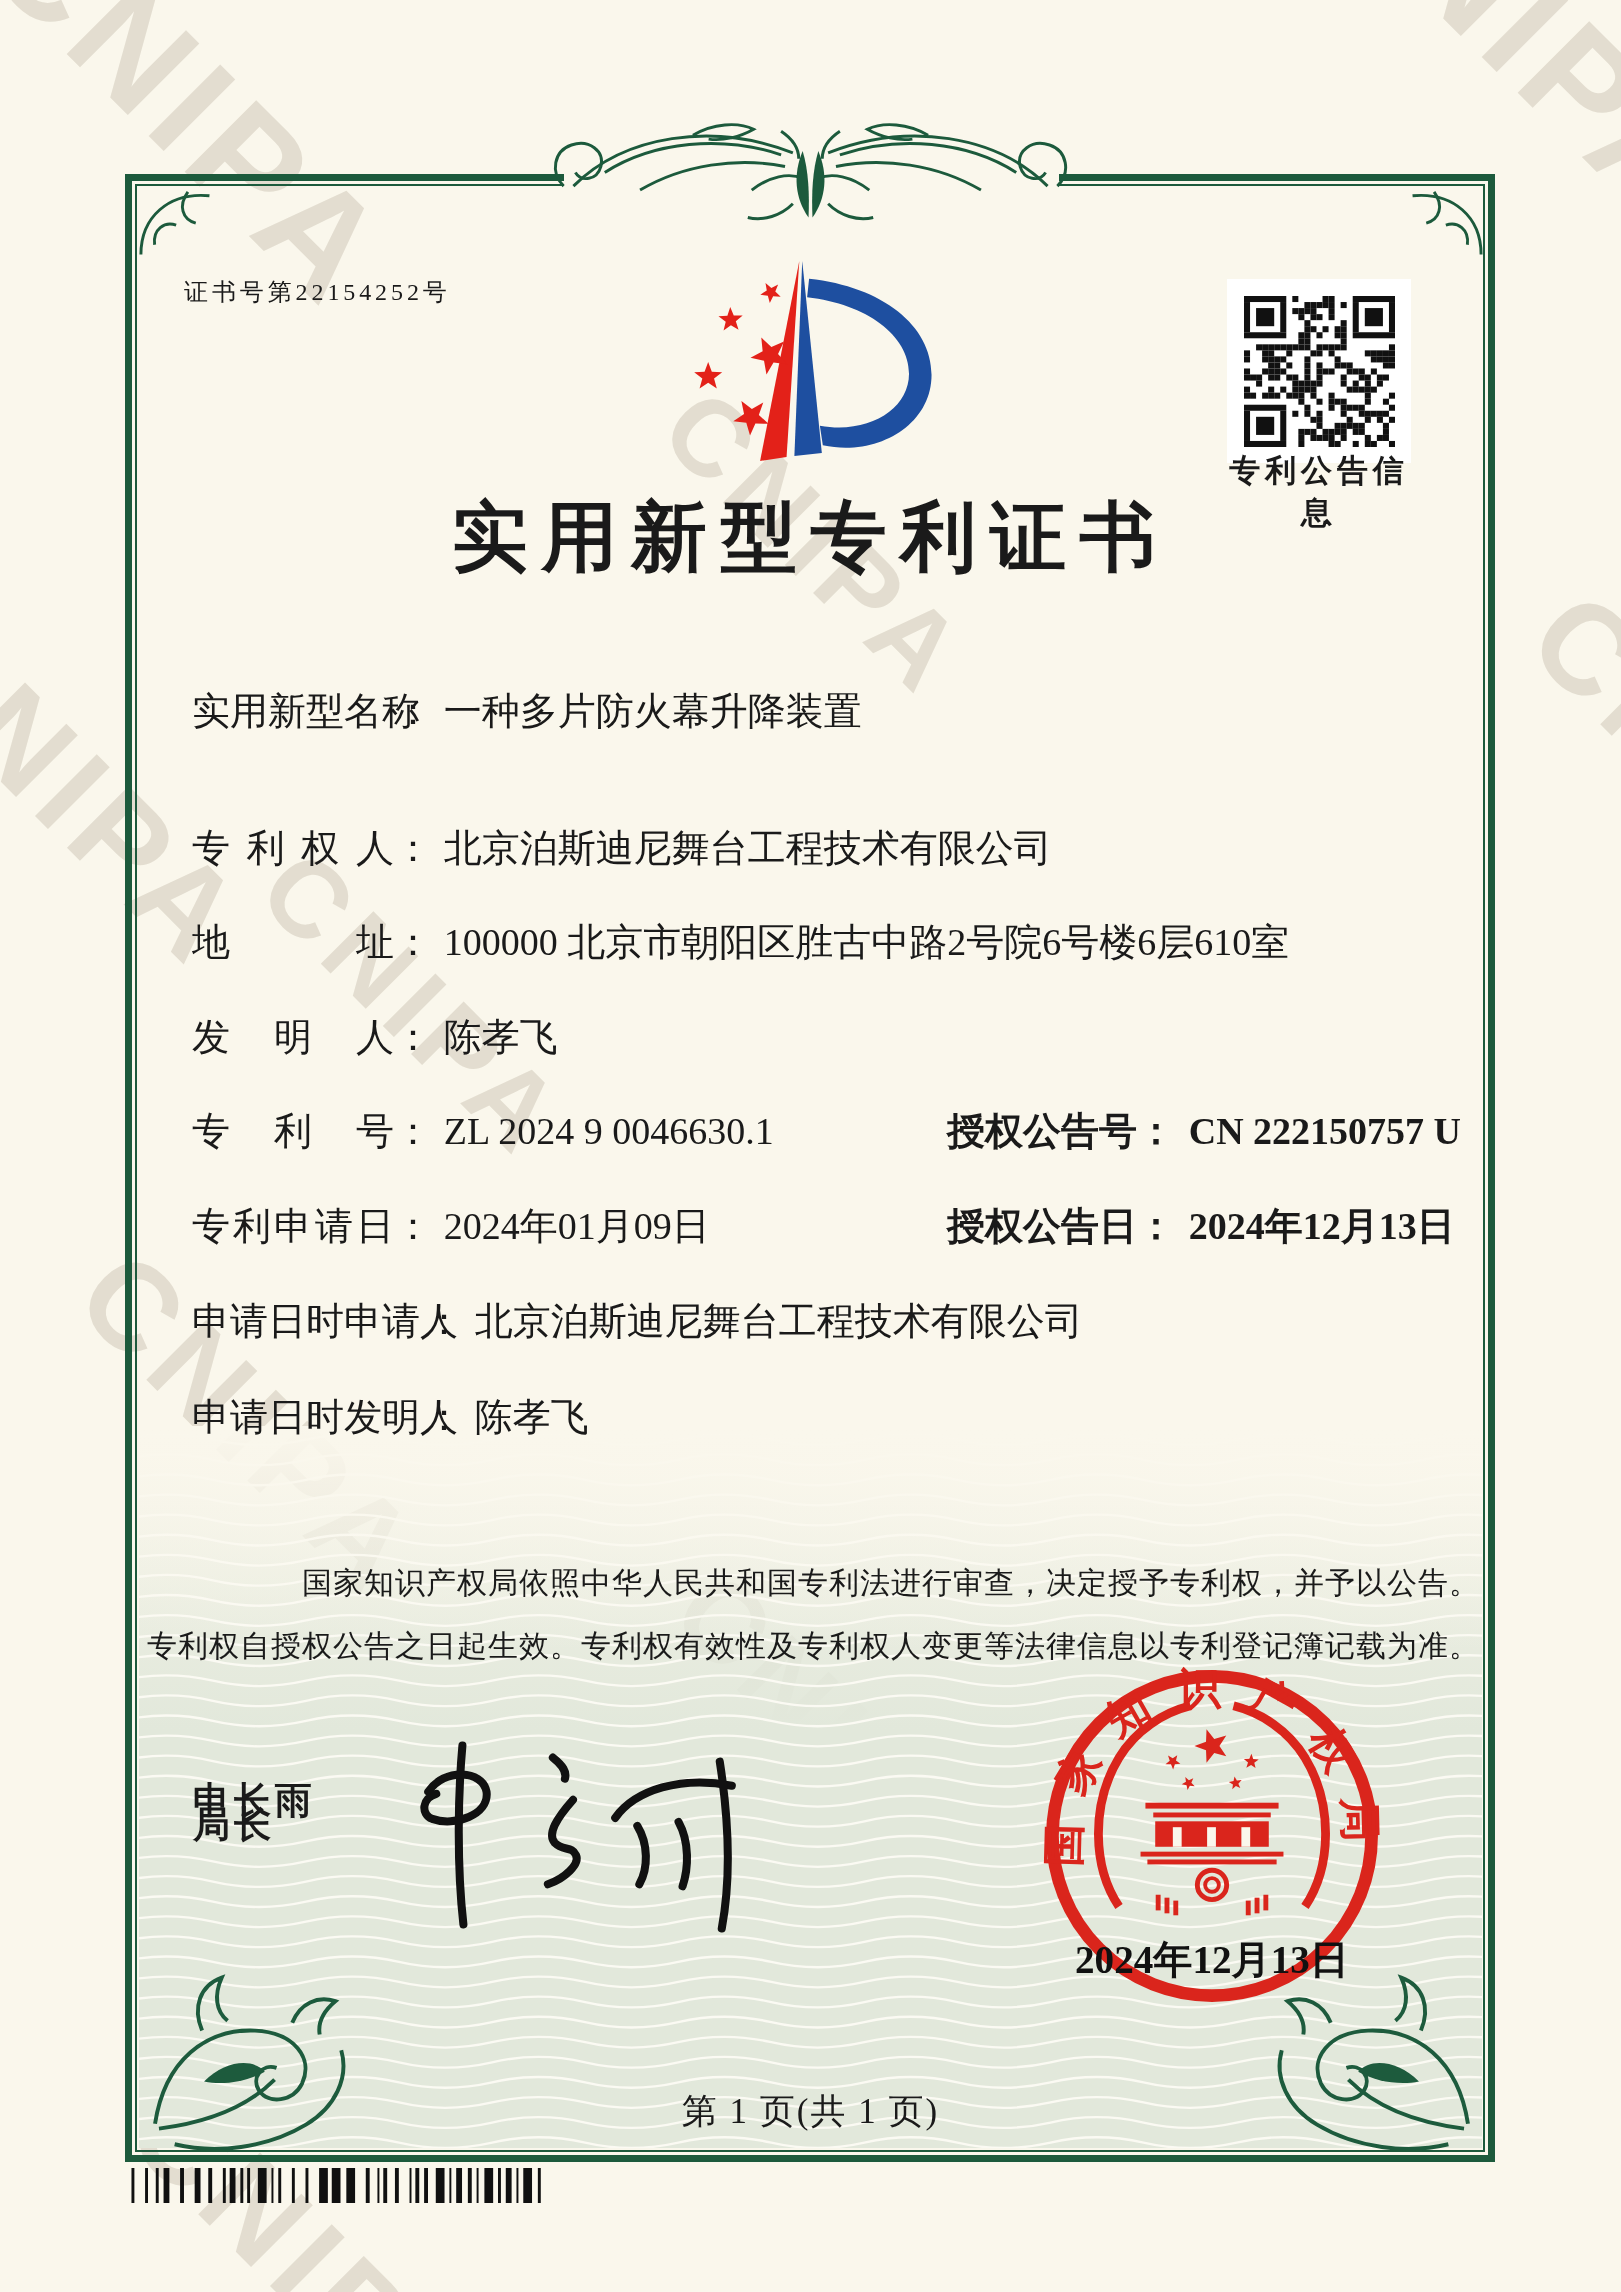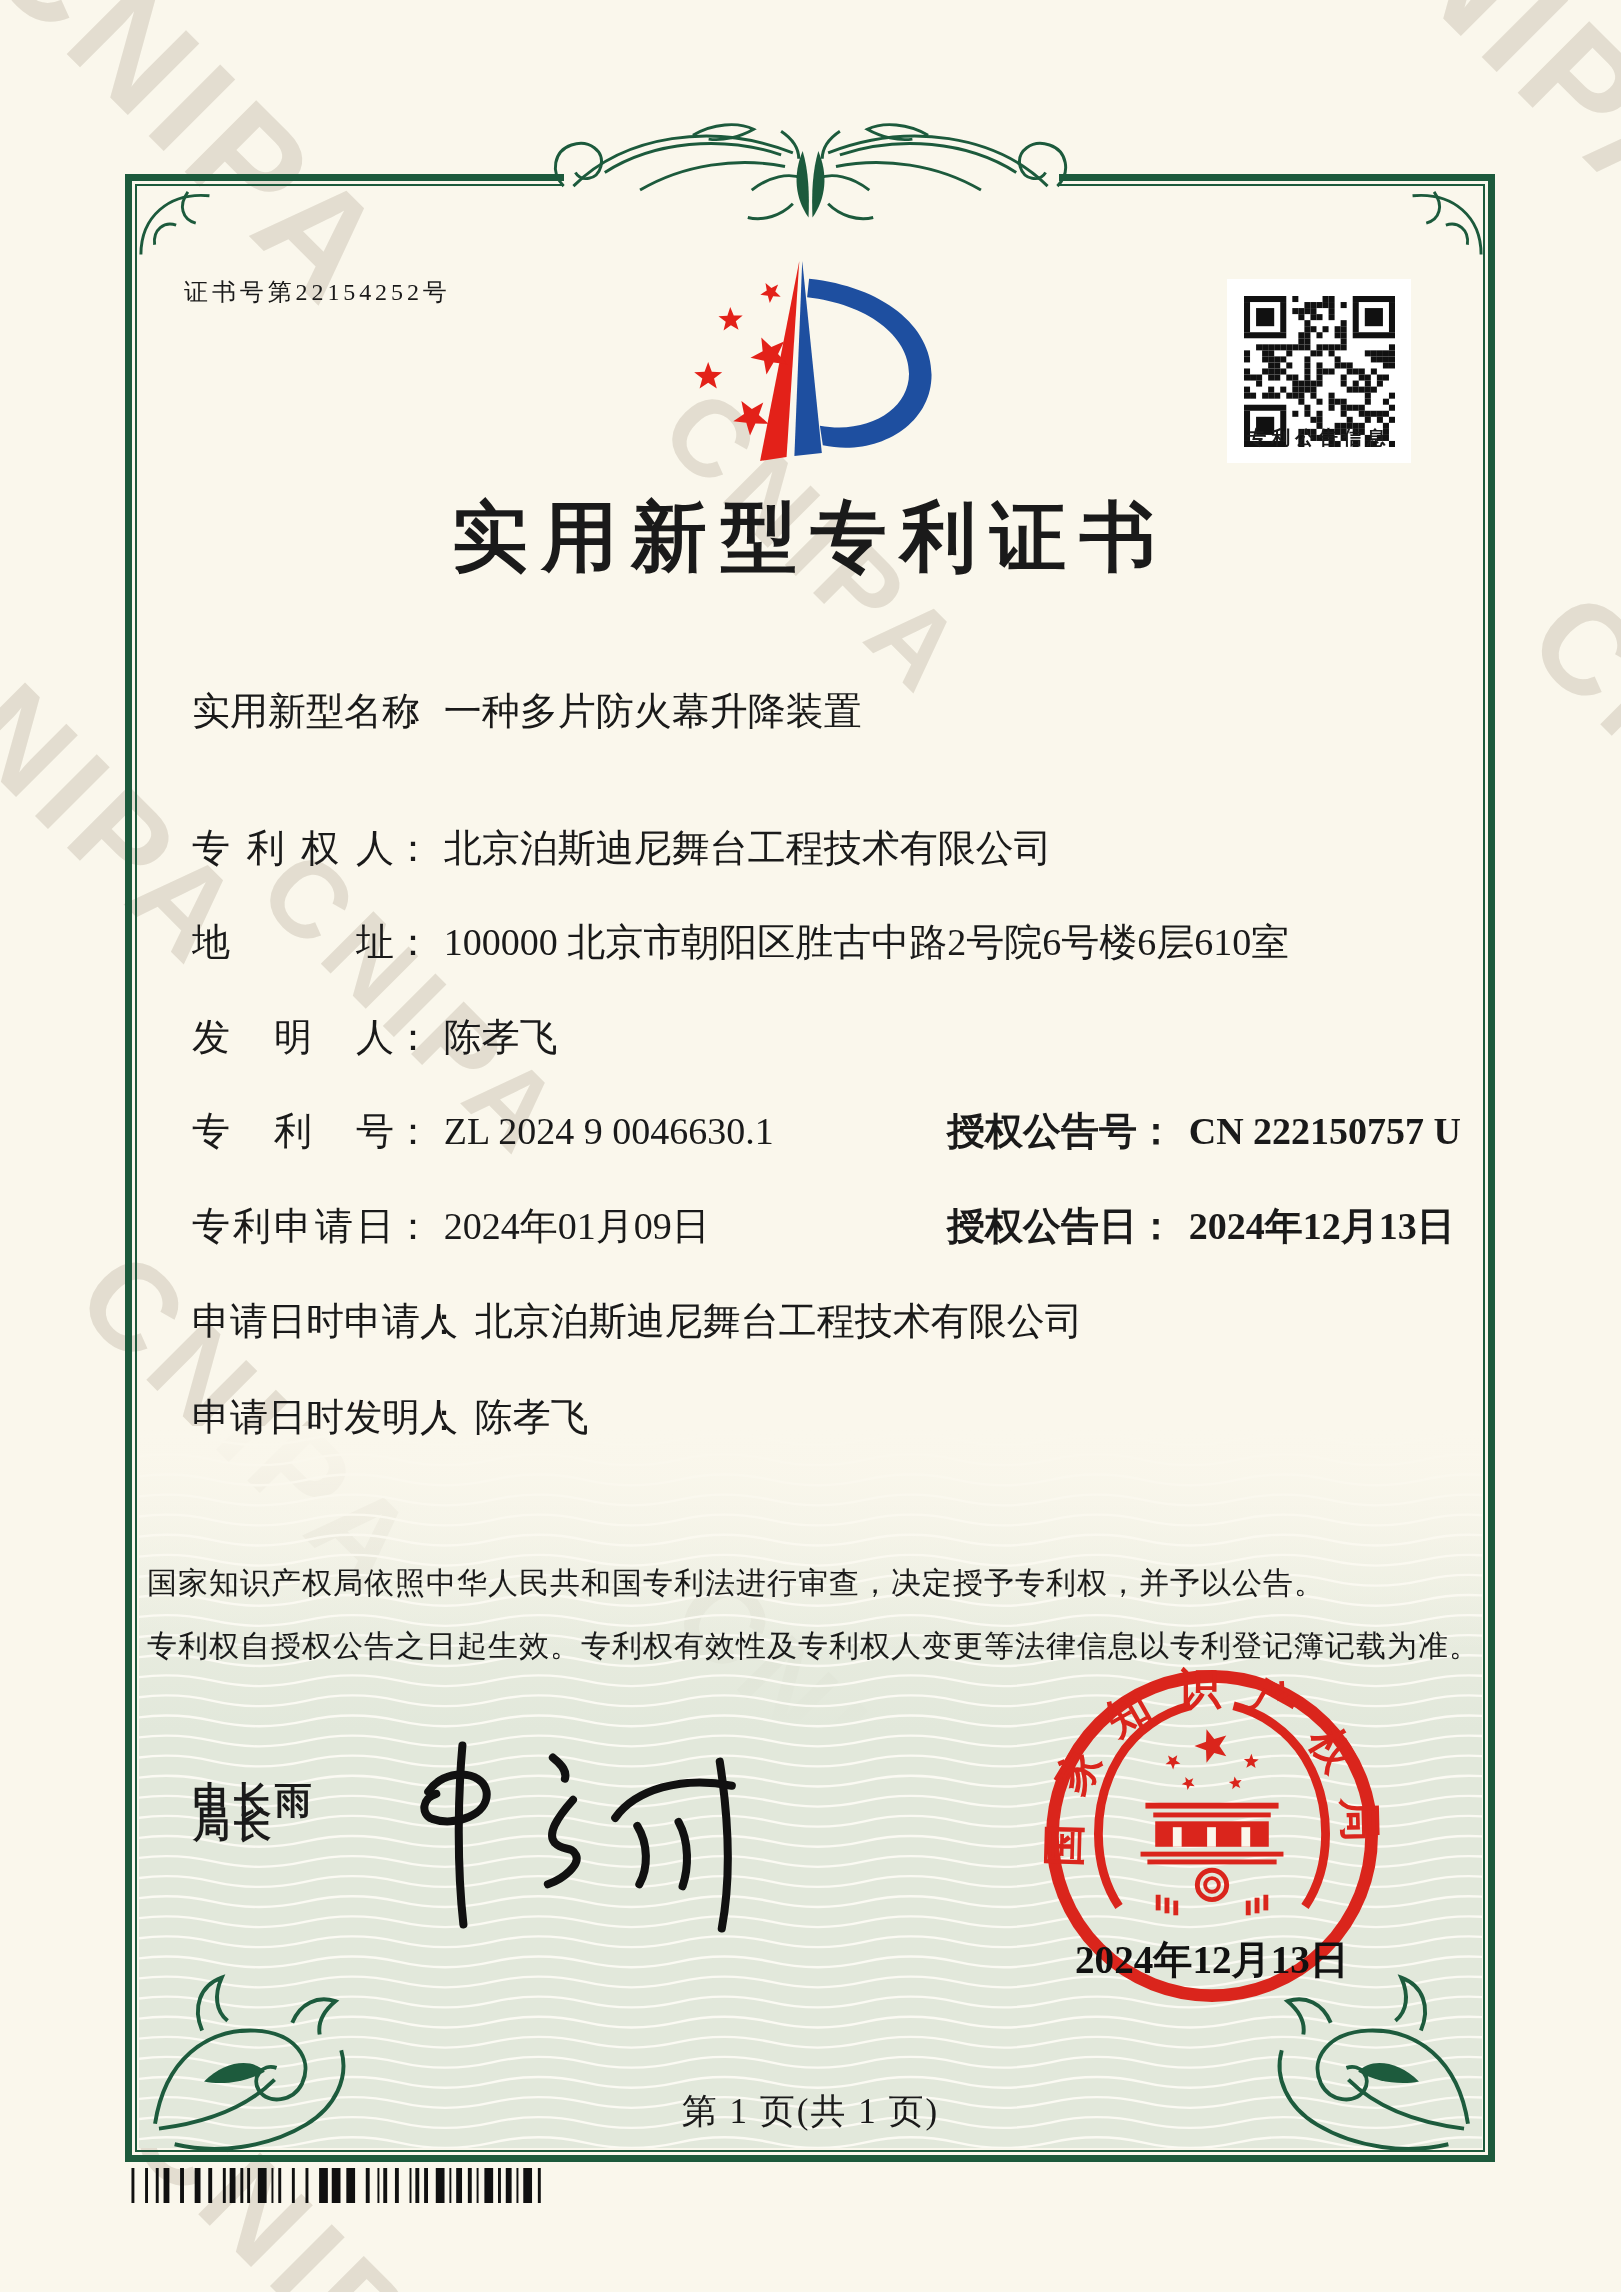--- a/index.html
+++ b/index.html
@@ -17,29 +17,29 @@
   .frame { position:absolute; left:125px; top:174px; width:1370px; height:1988px; border:7.8px solid #1C5A3C; }
   .frame-inner { position:absolute; inset:2.9px; border:2px solid #1C5A3C; }
   .orn-mask { position:absolute; left:564px; top:167px; width:495px; height:27.4px; background:#FAF7EC; }
   .top-orn { position:absolute; left:546px; top:96px; width:529px; height:147px; }
   .corner-orn { position:absolute; width:221px; height:245px; }
   .corner-curl { position:absolute; width:93px; height:93px; }
   .certno { position:absolute; left:184px; top:276px; font-size:24px; letter-spacing:3.9px; }
   .logo { position:absolute; left:669px; top:257px; width:289px; height:208px; }
   .qr-box { position:absolute; left:1227px; top:279px; width:184px; height:184px; background:#ffffff; }
   .qr-box svg { position:absolute; left:16.7px; top:16.7px; }
-  .qr-caption { position:absolute; left:1212px; top:425px; width:214px; text-align:center; font-size:19px; font-weight:bold; letter-spacing:4.9px; }
+  .qr-caption { position:absolute; left:1212px; top:450px; width:214px; text-align:center; font-size:31px; font-weight:bold; letter-spacing:4.9px; }
   .title { position:absolute; left:0; top:487px; width:1621px; text-align:center; font-size:76px; font-weight:bold; letter-spacing:13.7px; }
   .row { position:absolute; left:192px; font-size:38px; white-space:nowrap; }
   .lab { display:inline-block; width:202px; text-align:justify; text-align-last:justify; vertical-align:top; }
   .lab-wide { display:inline-block; width:233px; text-align:justify; text-align-last:justify; vertical-align:top; }
   .val { margin-left:11.8px; }
   .rcol { position:absolute; left:755px; top:0; white-space:nowrap;font-weight:bold; }
   .rcol .val { margin-left:13.7px; }
-  .legal { position:absolute; left:147px; top:1551px; width:1333px; font-size:30px; line-height:63px; text-align:left; letter-spacing:1px; }
+  .legal { position:absolute; left:147px; top:1551px; width:1333px; font-size:30px; line-height:63px; text-align:right; letter-spacing:1px; }
   .guilloche { position:absolute; left:139px; top:1426px; width:1343px; height:722px;
     background:linear-gradient(180deg, rgba(226,232,219,0) 0%, rgba(226,232,219,0.55) 18%, #E2E8DB 42%); }
   .guilloche .fade { position:absolute; left:0; top:0; right:0; height:225px;
     background:linear-gradient(180deg,#FAF7EC 0%, rgba(250,247,236,0) 100%); }
   .signer { position:absolute; left:193px; font-family:Liberation Serif, serif; font-weight:bold; font-size:37px; letter-spacing:3.9px; }
   .signature { position:absolute; left:384px; top:1727px; width:382px; height:221px; }
   .seal { position:absolute; left:1026px; top:1650px; width:372px; height:372px; }
   .footer-page { position:absolute; left:0; top:2088px; width:1621px; text-align:center; font-size:35px; letter-spacing:2px; }
   .barcode { position:absolute; left:130px; top:2168px; width:421px; height:35px; }
 </style>

